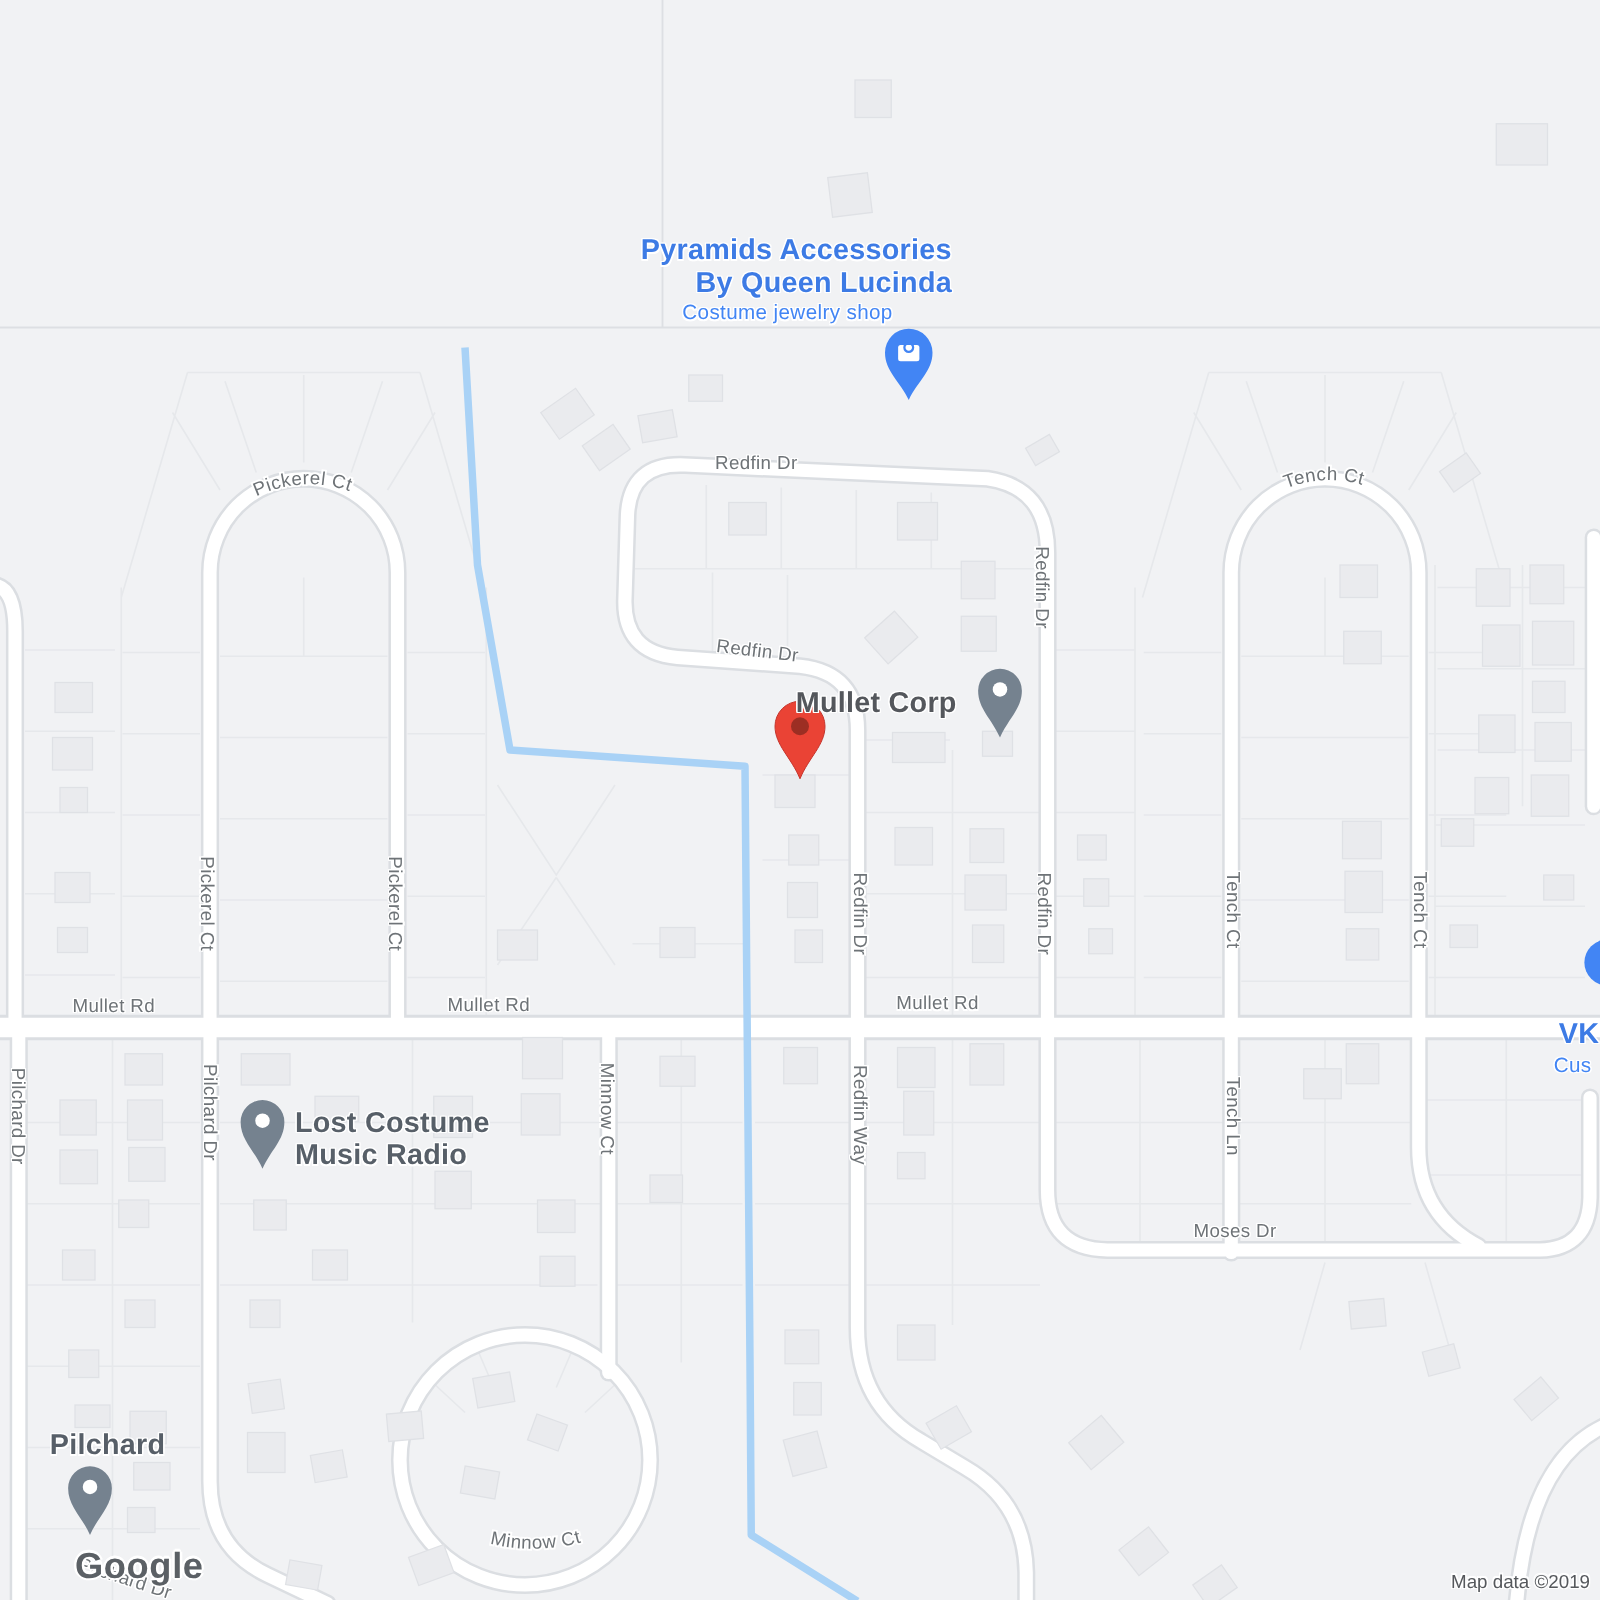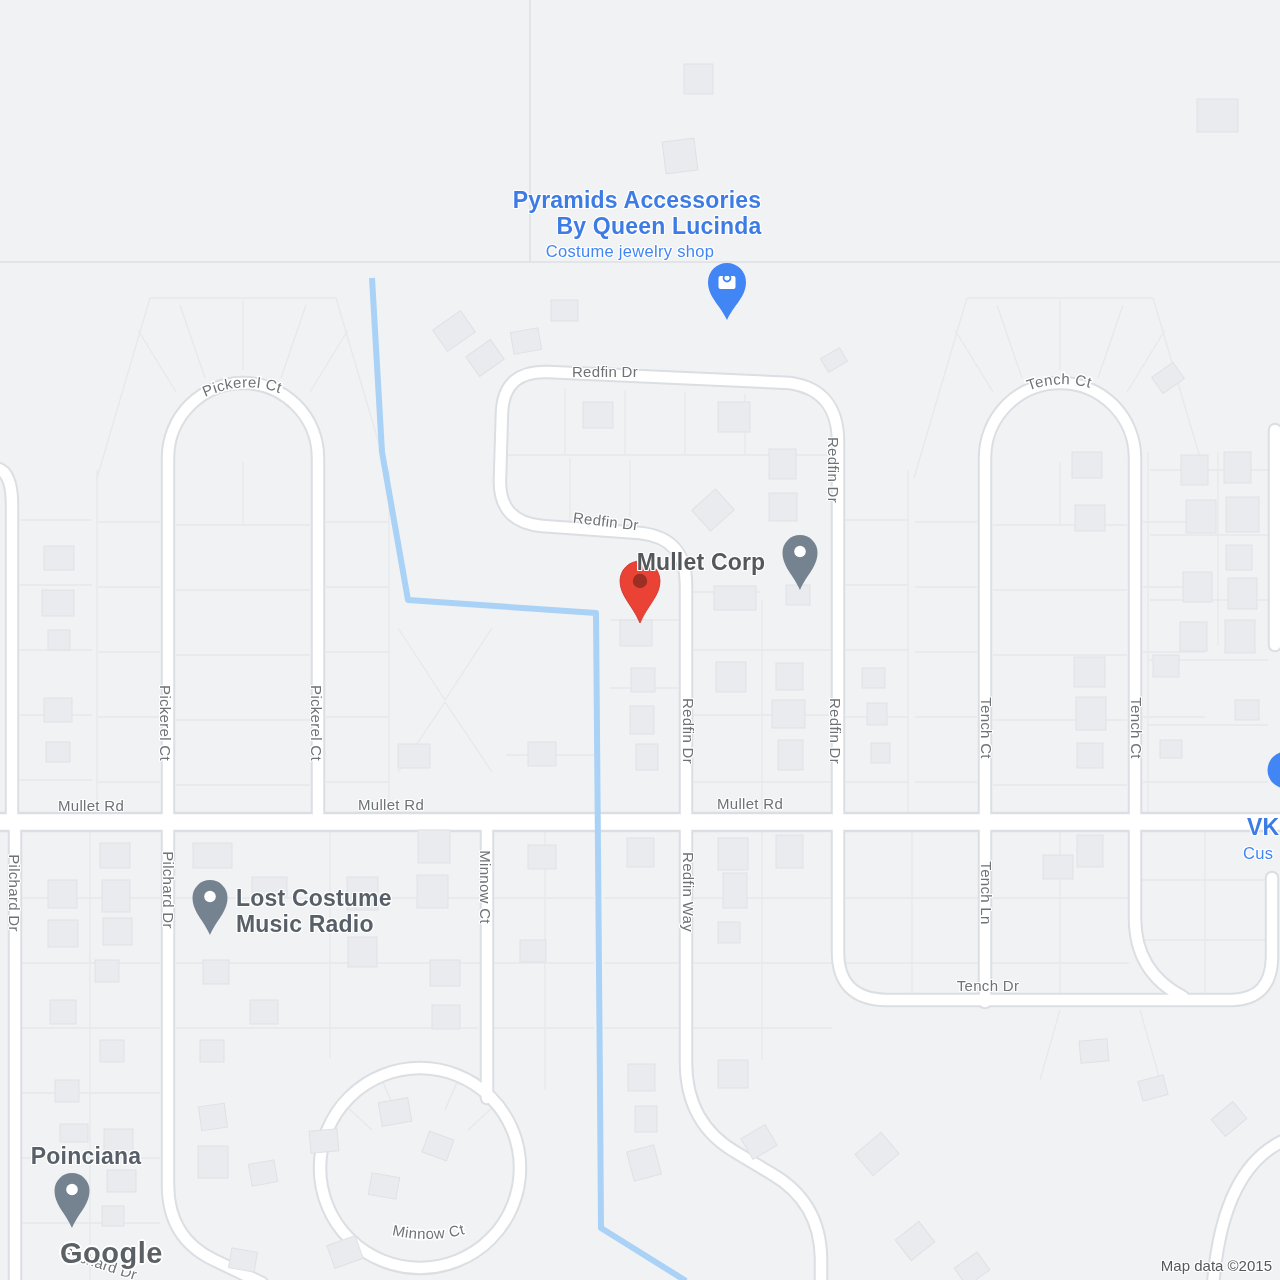--- a/index.html
+++ b/index.html
@@ -240,33 +240,33 @@
   <div class="lbl r90" style="left:1136px;top:728px;">Tench Ct</div>
   <div class="lbl" style="left:91px;top:805px;">Mullet Rd</div>
   <div class="lbl" style="left:391px;top:804px;">Mullet Rd</div>
   <div class="lbl" style="left:750px;top:803px;">Mullet Rd</div>
   <div class="lbl r90" style="left:14px;top:893px;">Pilchard Dr</div>
   <div class="lbl r90" style="left:168px;top:890px;">Pilchard Dr</div>
   <div class="lbl r18" style="left:100px;top:1263px;">Pilchard Dr</div>
   <div class="lbl r90" style="left:485px;top:887px;">Minnow Ct</div>
   <div class="lbl r90" style="left:688px;top:892px;">Redfin Way</div>
   <div class="lbl r90" style="left:986px;top:893px;">Tench Ln</div>
-  <div class="lbl" style="left:988px;top:985px;">Tench Dr</div>
+  <div class="lbl" style="left:988px;top:985px;">Moses Dr</div>
 
   <div class="lbl biz blue1" style="left:637px;top:200px;">Pyramids Accessories</div>
   <div class="lbl biz blue1" style="left:659px;top:226px;">By Queen Lucinda</div>
   <div class="lbl bizsub blue2" style="left:630px;top:251px;">Costume jewelry shop</div>
 
   <div class="lbl biz gbiz" style="left:701px;top:562px;">Mullet Corp</div>
 
   <div class="lbl biz pbiz left" style="left:236px;top:898px;">Lost Costume</div>
   <div class="lbl biz pbiz left" style="left:236px;top:924px;">Music Radio</div>
 
-  <div class="lbl biz pbiz" style="left:86px;top:1156px;">Poinciana</div>
+  <div class="lbl biz pbiz" style="left:86px;top:1156px;">Pilchard</div>
 
   <div class="lbl biz blue1 left" style="left:1247px;top:827px;">VK</div>
   <div class="lbl bizsub blue2 left" style="left:1243px;top:853px;">Cus</div>
 </div>
 
 <div class="logo">Google</div>
-<div class="attr">Map data ©2015</div>
+<div class="attr">Map data ©2019</div>
 
 </div>
 
 </body></html>

